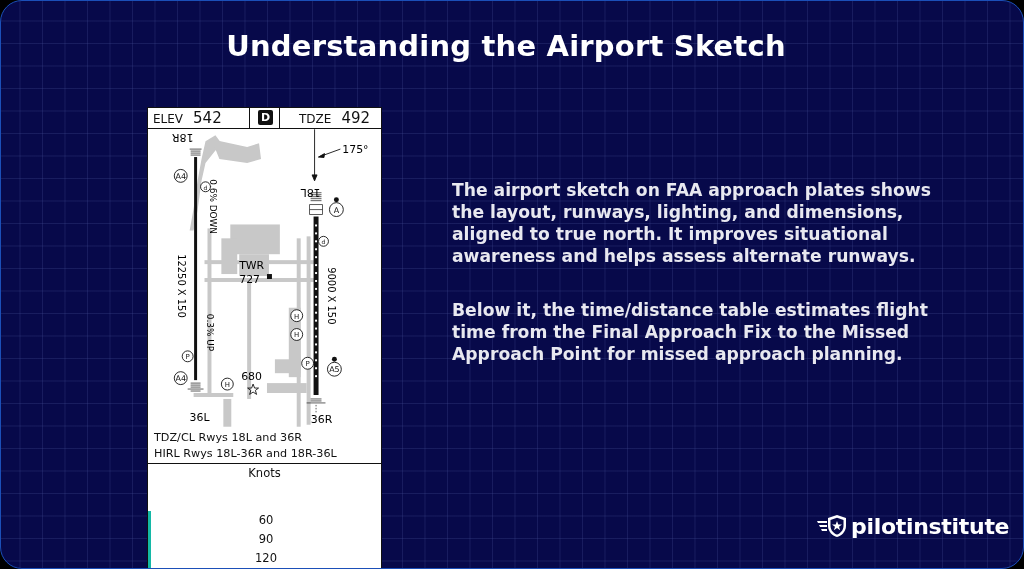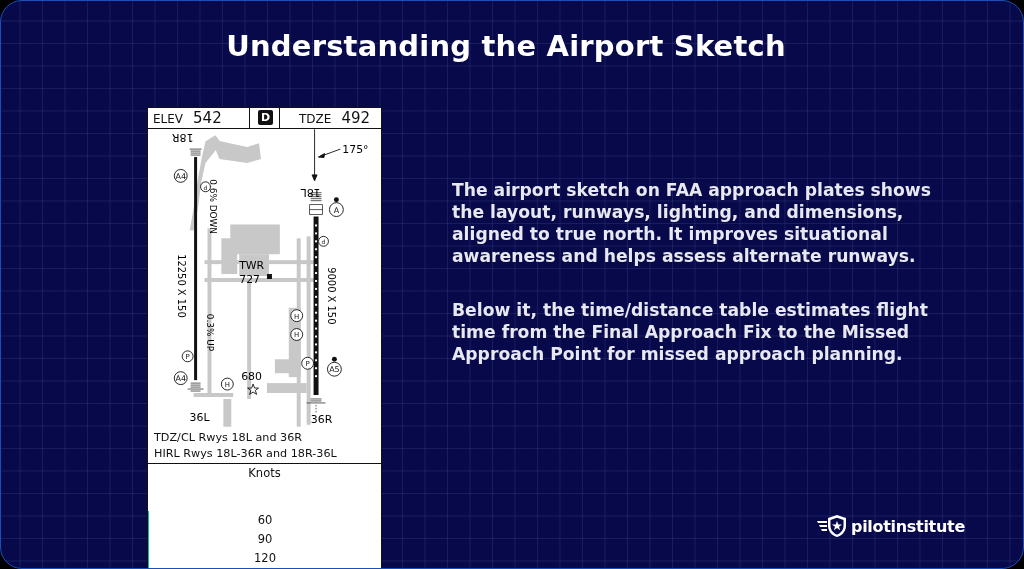--- a/index.html
+++ b/index.html
@@ -35,24 +35,24 @@
   .hdr .elev { left:0; width:102px; border-right:1px solid #111; padding-left:5px; box-sizing:border-box; }
   .hdr .elev b, .hdr .tdze b { font-weight:normal; font-size:15px; margin-left:10px; }
   .hdr .dbox { left:110px; top:2px; width:15px; height:15px; background:#111; color:#fff; text-align:center; line-height:15px; font-size:11px; font-weight:bold; border-radius:2px; }
   .hdr .tdze { left:131px; width:104px; border-left:1px solid #111; padding-left:19px; box-sizing:border-box; }
   .sketch { position:absolute; left:0; top:20px; width:100%; height:300px; }
   .notes { position:absolute; left:6px; top:322px; font-size:11.2px; line-height:16px; }
   .tbl { position:absolute; left:0; top:355px; width:100%; border-top:1px solid #111; }
   .tbl .faf { height:19px; line-height:19px; text-align:center; font-size:11.5px; border-bottom:1px solid #111; }
   .tbl .row { display:flex; height:19px; line-height:19px; font-size:11.5px;flex-direction:column; }
   .tbl .row + .row { border-top:1px solid #111; }
-  .tbl .row span { text-align:center; border-left:1px solid #14b8a6; flex:1; }
+  .tbl .row span { text-align:center; border-left:3px solid #14b8a6; flex:1; }
   .tbl .row span:first-child { border-left:none; flex:0 0 47px; }
   .logo { position:absolute; left:816px; top:512px; height:26px; display:flex; align-items:center; }
-  .logo-text { color:#fff; font-family:"DejaVu Sans", sans-serif; font-weight:bold; font-size:16px; margin-left:4px; letter-spacing:-0.3px; }
+  .logo-text { color:#fff; font-family:"DejaVu Sans", sans-serif; font-weight:bold; font-size:22px; margin-left:4px; letter-spacing:-0.3px; }
 </style>
 </head>
 <body>
 
 <div class="card">
 
   <div class="title">Understanding the Airport Sketch</div>
 
   <div class="plate">
     <div class="hdr">

